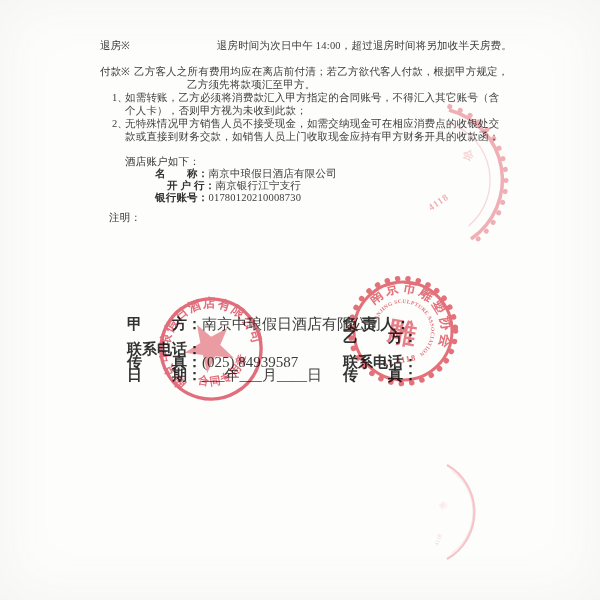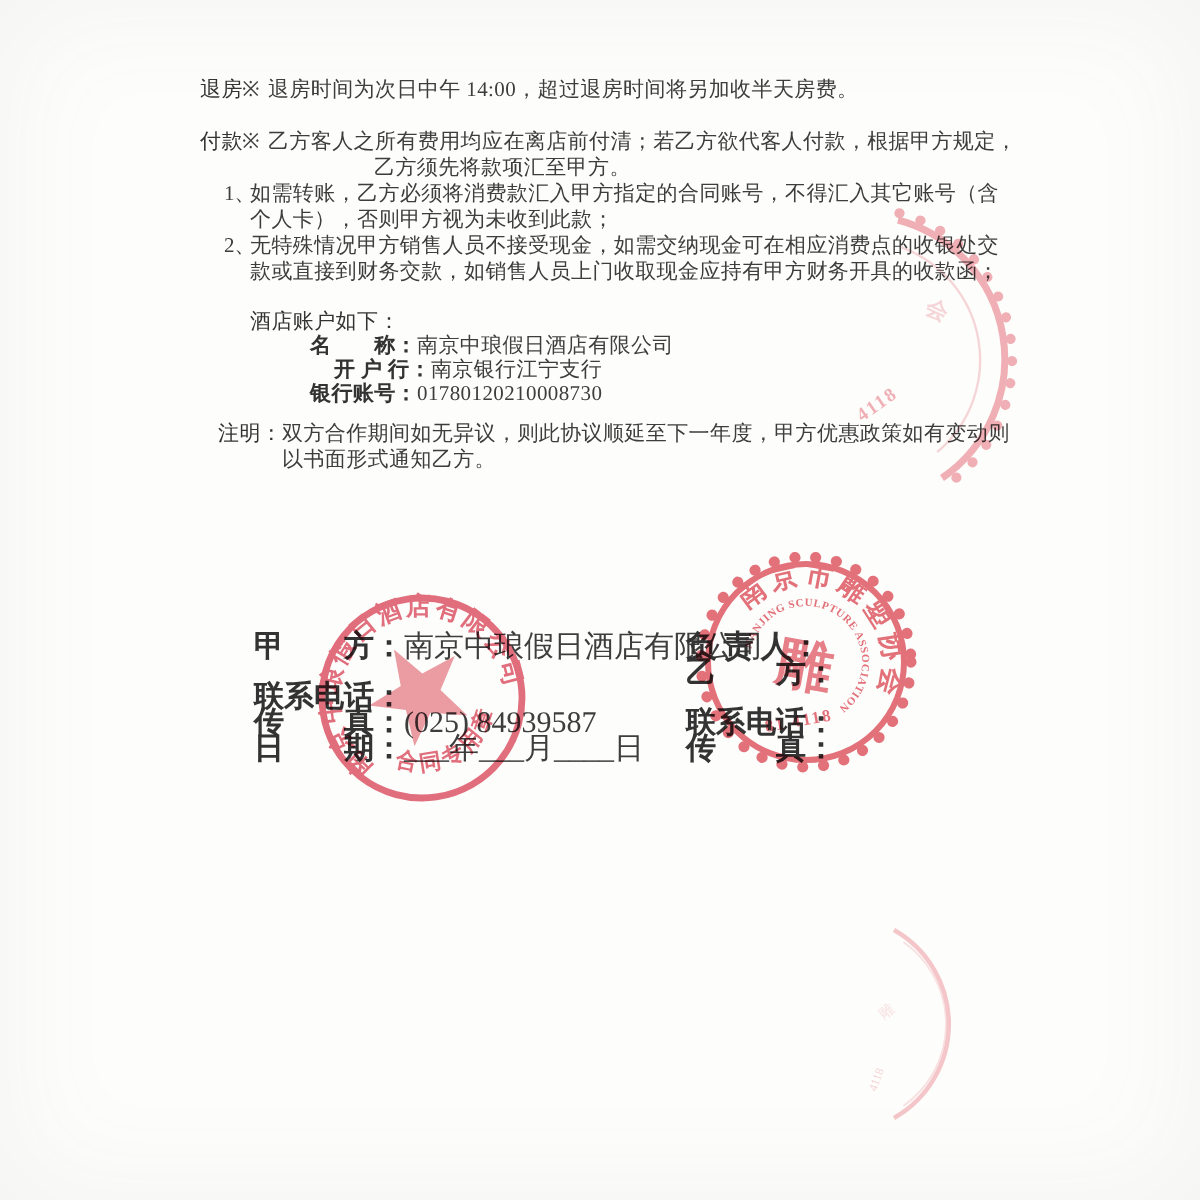--- a/index.html
+++ b/index.html
@@ -24,21 +24,21 @@
   .stamps{position:absolute;left:0;top:0;mix-blend-mode:multiply;pointer-events:none;}
   svg text{font-family:"Liberation Serif","DejaVu Serif",serif;}
 </style>
 </head>
 <body>
 
 <div class="page">
 
   <div class="abs t b" style="left:100px;top:39px;">退房</div>
   <div class="abs t" style="left:121px;top:39px;">※</div>
-  <div class="abs t" style="left:134px;top:39px;width:378px;">退房时间为次日中午 14:00，超过退房时间将另加收半天房费。</div>
+  <div class="abs t" style="left:134px;top:39px;width:378px;text-align:right;">退房时间为次日中午 14:00，超过退房时间将另加收半天房费。</div>
 
   <div class="abs t b" style="left:100px;top:65px;">付款</div>
   <div class="abs t" style="left:121px;top:65px;">※</div>
   <div class="abs t" style="left:134px;top:65px;width:380px;">乙方客人之所有费用均应在离店前付清；若乙方欲代客人付款，根据甲方规定，</div>
   <div class="abs t" style="left:152px;top:78px;width:360px;margin-left:35px;">乙方须先将款项汇至甲方。</div>
 
   <div class="abs num" style="left:112px;top:91px;">1、</div>
   <div class="abs t" style="left:125px;top:91px;width:384px;">如需转账，乙方必须将消费款汇入甲方指定的合同账号，不得汇入其它账号（含个人卡），否则甲方视为未收到此款；</div>
 
   <div class="abs num" style="left:112px;top:117px;">2、</div>
@@ -49,21 +49,20 @@
     <span class="lbl">名　　称：</span><span>南京中琅假日酒店有限公司</span>
   </div>
   <div class="abs t row" style="left:167px;top:179px;">
     <span class="lbl">开 户 行：</span><span>南京银行江宁支行</span>
   </div>
   <div class="abs t row" style="left:155px;top:191px;">
     <span class="lbl">银行账号：</span><span>01780120210008730</span>
   </div>
 
   <div class="abs t b" style="left:109px;top:211px;">注明：</div>
-  <div class="abs t" style="left:141px;top:211px;width:368px;">双方合作期间如无异议，则此协议顺延至下一年度，甲方优惠政策如有变动则以书面形式通知乙方。</div>
 
   <div class="abs party" style="left:127px;top:318px;">
     <div class="line first"><span class="lbl">甲　　方：</span><span>南京中琅假日酒店有限公司</span></div>
     <div class="line"><span class="lbl">联系电话：</span><span></span></div>
     <div class="line"><span class="lbl">传　　真：</span><span>(025) 84939587</span></div>
     <div class="line"><span class="lbl">日　　期：</span><span>___年___月____日</span></div>
   </div>
 
   <div class="abs party" style="left:343px;top:318px;">
     <div class="line"><span class="lbl">负 责 人：</span><span></span></div>

